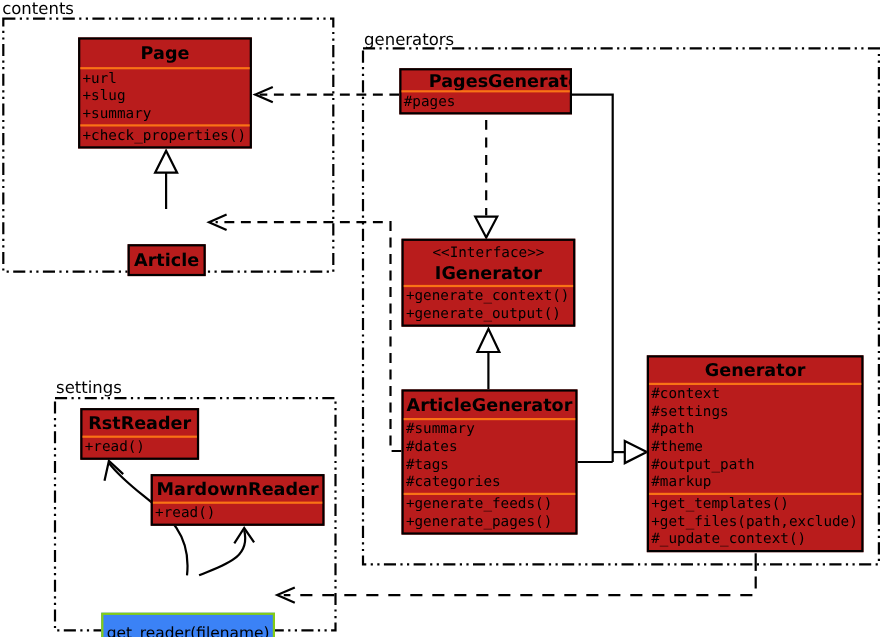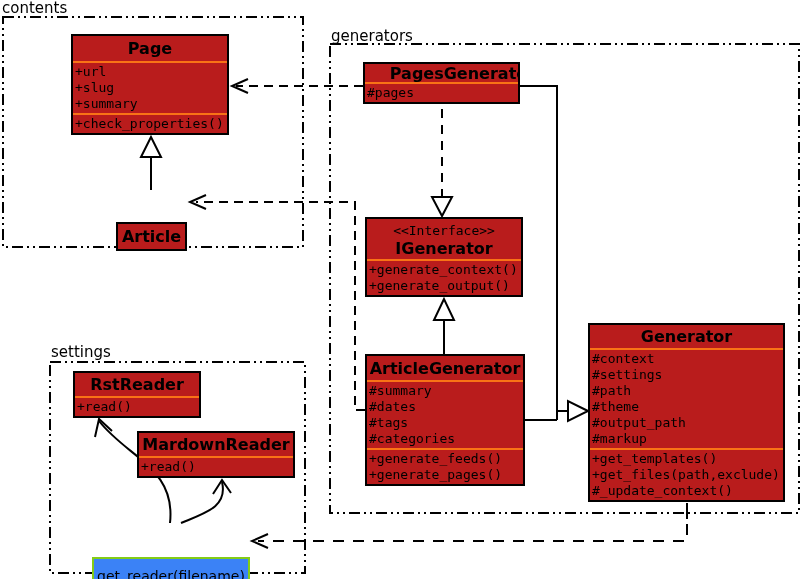--- a/index.html
+++ b/index.html
@@ -203,21 +203,21 @@
       <div class="uml-member">#output_path</div>
       <div class="uml-member">#markup</div>
     </div>
     <div class="uml-compartment">
       <div class="uml-member">+get_templates()</div>
       <div class="uml-member">+get_files(path,exclude)</div>
       <div class="uml-member">#_update_context()</div>
     </div>
   </div>
 
-  <div class="uml-class" style="left:73px; top:371px; width:128px;">
+  <div class="uml-class" style="left:73px; top:371px; width:108px;">
     <div class="uml-title" style="height:23px;">RstReader</div>
     <div class="uml-compartment">
       <div class="uml-member">+read()</div>
     </div>
   </div>
 
   <div class="uml-class" style="left:137px; top:431px; width:158px;">
     <div class="uml-title" style="height:23px;">MardownReader</div>
     <div class="uml-compartment">
       <div class="uml-member">+read()</div>

